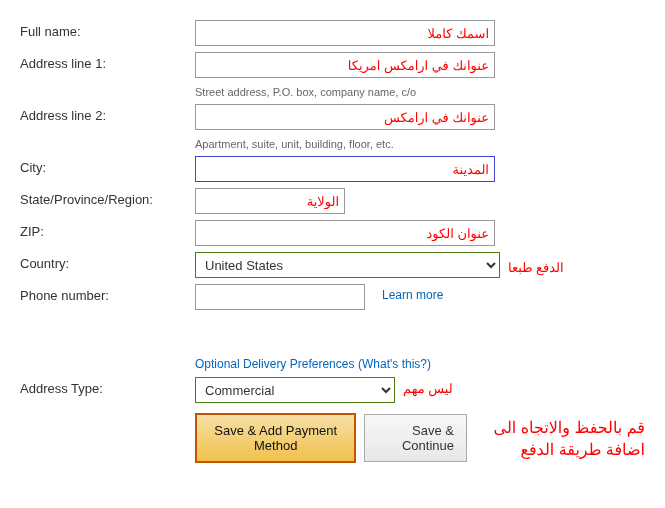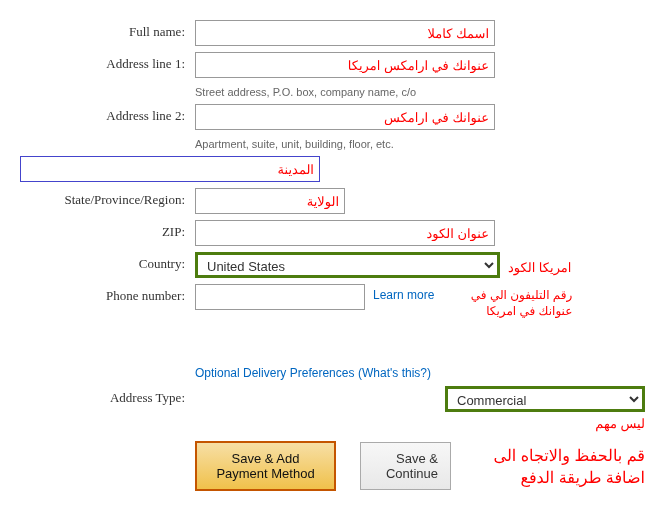--- a/index.html
+++ b/index.html
@@ -16,27 +16,26 @@
       width: 100%;
       padding: 10px 20px;
     }
     .form-row {
       display: flex;
       align-items: flex-start;
       margin-bottom: 6px;
     }
     .form-label {
       width: 175px;
-      text-align: right;
+      text-align: left;
       padding-right: 10px;
       padding-top: 4px;
       font-size: 13px;
       color: #333;
       flex-shrink: 0;
-      font-family: Liberation Serif, serif;
     }
     .form-field {
       flex: 1;
       display: flex;
       flex-direction: column;
     }
     .form-input {
       border: 1px solid #999;
       padding: 3px 5px;
       font-size: 13px;
@@ -52,32 +51,33 @@
     }
     .form-input.highlighted {
       border: 1px solid #4444cc;
     }
     .hint-text {
       font-size: 11px;
       color: #666;
       margin-top: 8px;
     }
     .select-field {
-      border: 3px solid #4d7c0f;
+      border: 1px solid #4d7c0f;
       padding: 3px 5px;
       font-size: 13px;
       width: 305px;
       height: 26px;
       background: #fff;
       direction: ltr;
       color: #333;
     }
     .phone-row {
       display: flex;
       align-items: flex-start;
+      gap: 9px;
     }
     .phone-input {
       border: 1px solid #999;
       padding: 3px 5px;
       font-size: 13px;
       width: 170px;
       height: 26px;
     }
     .learn-more {
       margin-left: 8px;
@@ -109,21 +109,21 @@
     .optional-header span {
       color: #0066c0;
       font-weight: normal;
       font-size: 12px;
     }
     .buttons-row {
       display: flex;
       align-items: center;
       margin-top: 10px;
       padding-left: 175px;
-      gap: 24px;
+      gap: 8px;
     }
     .btn-save-add {
       background: linear-gradient(to bottom, #f7dfa5, #f0c14b);
       border: 2px solid #c45500;
       padding: 8px 12px;
       font-size: 13px;
       cursor: pointer;
       color: #111;
       font-weight: normal;
     }
@@ -167,20 +167,21 @@
 
   <div class="form-row">
     <div class="form-label">Address line 2:</div>
     <div class="form-field">
       <input type="text" class="form-input" value="عنوانك في ارامكس" style="">
       <span class="hint-text">Apartment, suite, unit, building, floor, etc.</span>
     </div>
   </div>
 
   <div class="form-row">
+    <div class="form-label">City:</div>
     <div class="form-field">
       <input type="text" class="form-input highlighted" value="المدينة" style="">
     </div>
   </div>
 
   <div class="form-row">
     <div class="form-label">State/Province/Region:</div>
     <div class="form-field">
       <input type="text" class="form-input" style="width: 150px;" value="الولاية">
     </div>
@@ -192,44 +193,43 @@
       <input type="text" class="form-input" value="عنوان الكود" style="">
     </div>
   </div>
 
   <div class="form-row">
     <div class="form-label">Country:</div>
     <div class="form-field" style="flex-direction:row; align-items:center;">
       <select class="select-field">
         <option>United States</option>
       </select>
-      <span class="arabic-annotation">امريكا الكود</span>
+      <span class="arabic-annotation">الدفع طبعا</span>
     </div>
   </div>
 
   <div class="form-row">
     <div class="form-label">Phone number:</div>
     <div class="form-field">
       <div class="phone-row">
         <input type="text" class="phone-input" value="" style="">
         <a class="learn-more">Learn more</a>
-        <span class="arabic-annotation" style="font-size:12px; max-width:130px; line-height:1.3;">رقم التليفون الي في عنوانك في امريكا</span>
       </div>
     </div>
   </div>
 
   <div class="optional-section">
     <div class="optional-header">
       <span>Optional Delivery Preferences</span>
       <span style="cursor:pointer;">(What's this?)</span>
     </div>
 
     <div class="form-row">
       <div class="form-label">Address Type:</div>
-      <div class="form-field" style="flex-direction:column; align-items:flex-end;">
+      <div class="form-field" style="flex-direction:row; align-items:flex-start;">
         <select class="select-field" style="width:200px;">
           <option>Commercial</option>
         </select>
         <span class="arabic-annotation">ليس مهم</span>
       </div>
     </div>
 
   </div>
 
   <div class="buttons-row">

